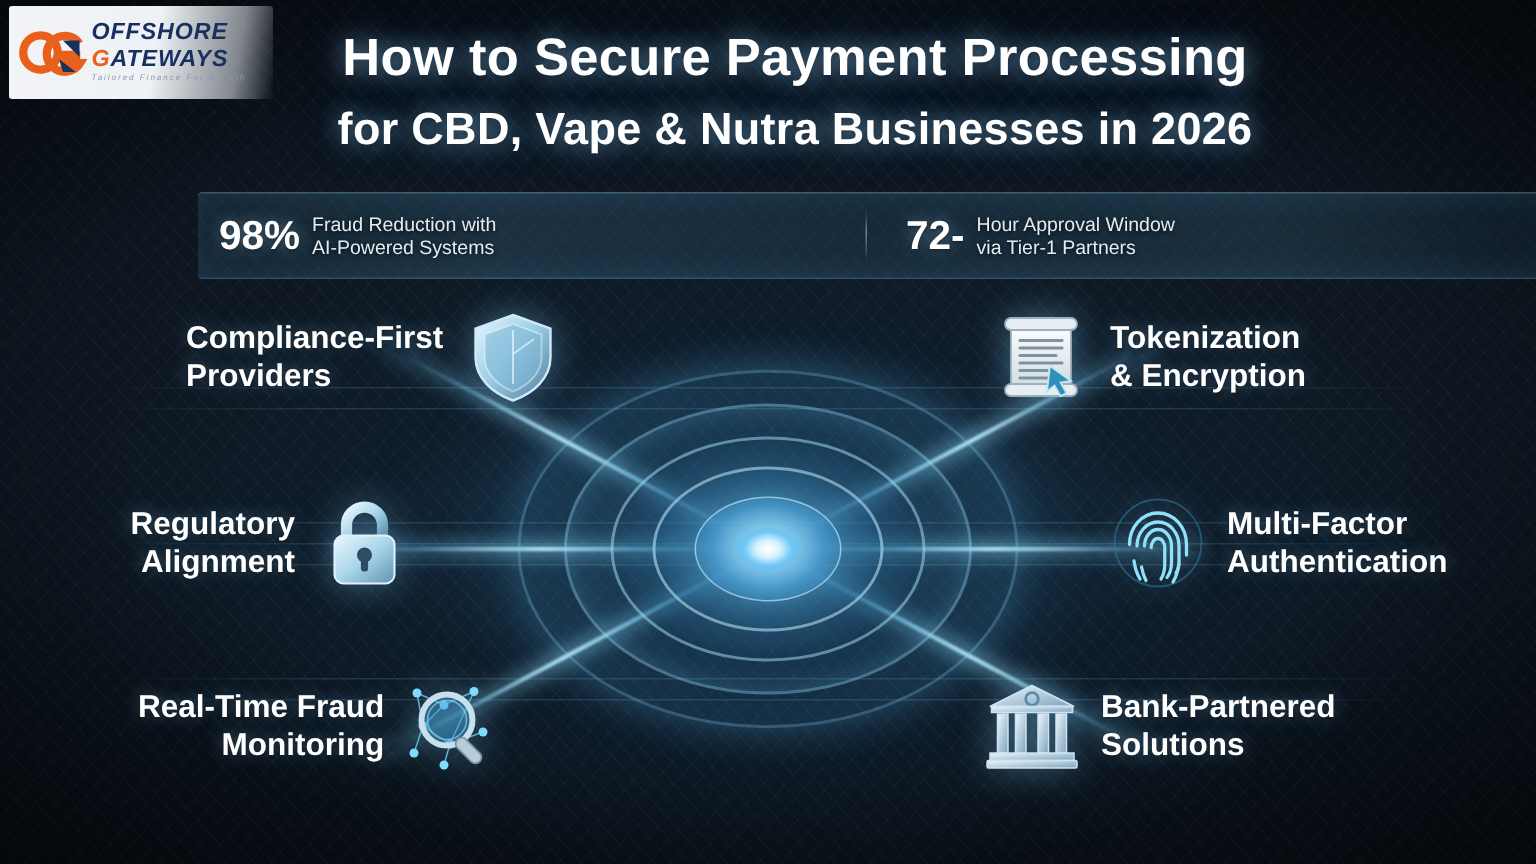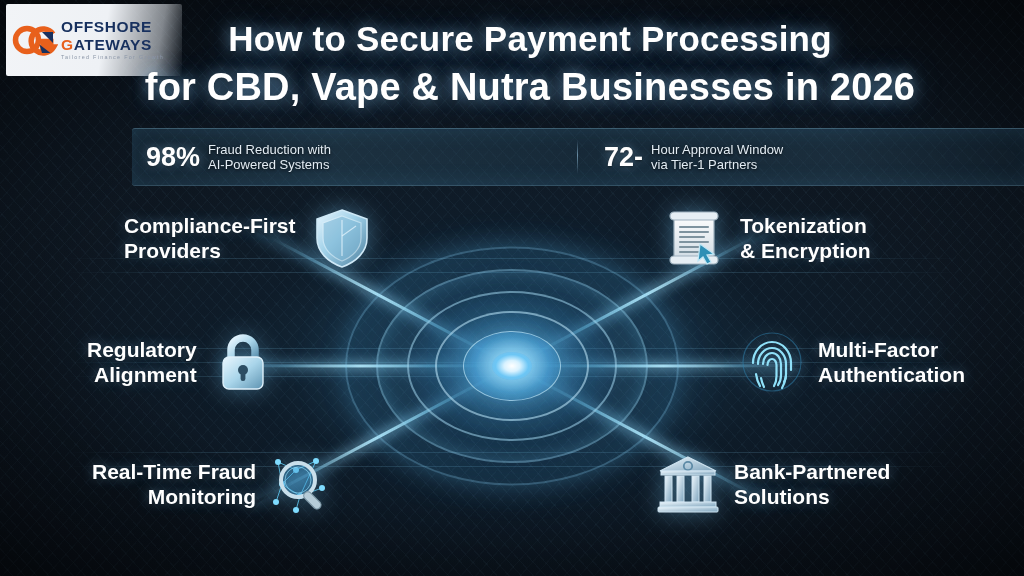--- a/index.html
+++ b/index.html
@@ -23,39 +23,39 @@
     opacity:.85;
   }
   .tex-b{
     background-image:repeating-linear-gradient(-48deg, rgba(125,190,225,0.038) 0px, rgba(125,190,225,0.038) 1px, rgba(0,0,0,0) 1px, rgba(0,0,0,0) 11px);
     opacity:.8;
   }
   .vign{position:absolute;inset:0;pointer-events:none;
     background:radial-gradient(ellipse 78% 72% at 50% 50%, rgba(0,0,0,0) 52%, rgba(0,0,0,.55) 100%);}
 
   
-  .logo{position:absolute;left:6px;top:4px;width:176px;height:72px;
+  .logo{position:absolute;left:6px;top:4px;width:176px;height:62px;
     background:linear-gradient(100deg,#f2f4f7 0%,#eef1f5 55%,rgba(228,233,239,.55) 85%,rgba(228,233,239,0) 100%);
-    border-radius:2px;display:flex;align-items:center;padding:0 6px;box-sizing:border-box;}
+    border-radius:2px;display:flex;align-items:center;padding:0 6px;box-sizing:border-box;font-style:italic;}
   .logo-mark{position:relative;width:46px;height:34px;flex:0 0 auto;}
   .logo-text{margin-left:3px;line-height:1;}
   .logo-l1,.logo-l2{font-weight:bold;font-size:15.5px;letter-spacing:.6px;color:#17305e;}
   .logo-l2{margin-top:2px;}
   .logo-l2 .gg{color:#e8601c;}
   .logo-tag{font-size:5.4px;letter-spacing:1.3px;color:#8c97a8;margin-top:3px;white-space:nowrap;}
 
   
   .title{position:absolute;left:0;right:0;top:18px;text-align:center;padding-left:36px;
     box-sizing:border-box;pointer-events:none;}
   .title .ln{
     display:block;color:#ffffff;font-weight:bold;letter-spacing:.2px;
     text-shadow:0 0 14px rgba(150,210,255,.55),0 0 30px rgba(110,180,240,.35),0 2px 4px rgba(0,0,0,.6);
   }
   .title .ln1{font-size:35px;line-height:42px;}
-  .title .ln2{font-size:38px;line-height:42px;margin-top:6px;}
+  .title .ln2{font-size:30px;line-height:42px;margin-top:6px;}
 
   
   .stats{position:absolute;left:132px;top:128px;width:904px;height:56px;display:flex;align-items:center;
     background:linear-gradient(90deg, rgba(36,66,86,.30) 0%, rgba(48,84,106,.42) 22%, rgba(40,74,96,.34) 50%, rgba(46,80,102,.40) 78%, rgba(32,60,80,.26) 100%);
     border-top:1px solid rgba(150,215,245,.30);
     border-bottom:1px solid rgba(150,215,245,.22);
     box-shadow:0 0 22px rgba(80,170,220,.16) inset;
     border-radius:3px;}
   .stat{flex:1 1 0;display:flex;align-items:center;justify-content:flex-start;padding:0 14px;box-sizing:border-box;height:100%;}
   .stat:nth-child(2){padding-left:22px;}

